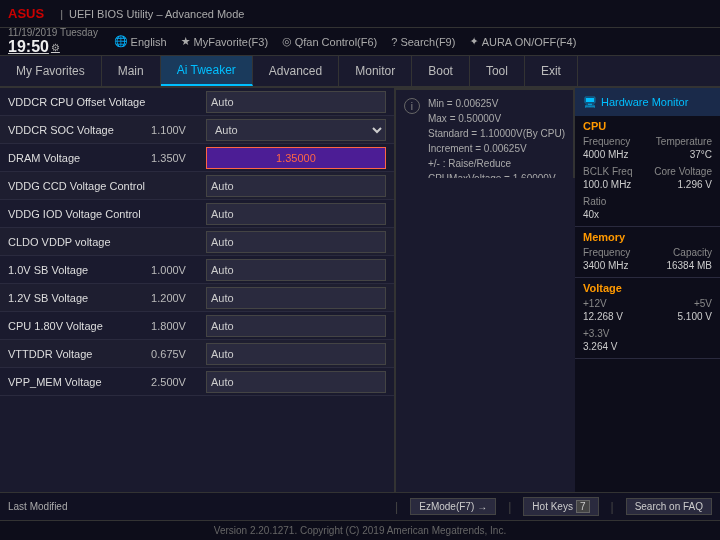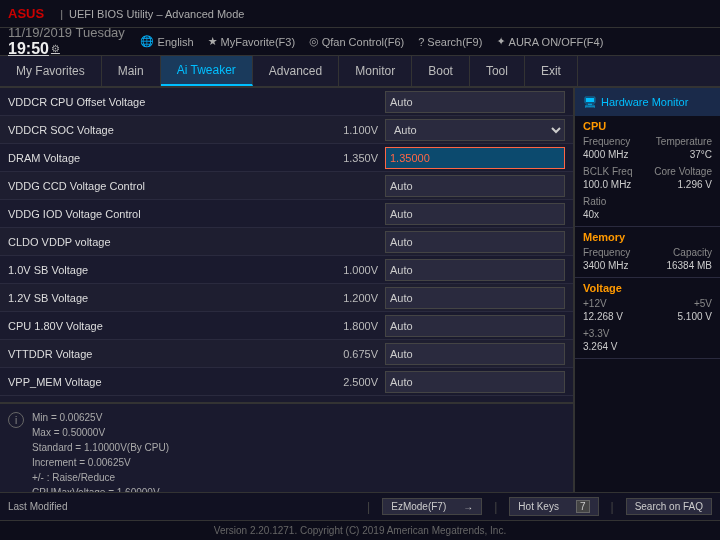--- a/index.html
+++ b/index.html
@@ -41,21 +41,21 @@
       align-items: center;
       padding: 0 8px;
       border-bottom: 1px solid #333;
       gap: 16px;
     }
     #subheader .datetime {
       display: flex;
       flex-direction: column;
       line-height: 1.1;
     }
-    #subheader .date-text { font-size: 13px; color: #888; }
+    #subheader .date-text { font-size: 10px; color: #888; }
     #subheader .time-text { font-size: 16px; color: #eee; font-weight: bold; }
     #subheader .menu-items {
       display: flex;
       gap: 14px;
       font-size: 11px;
       color: #aaa;
     }
     #subheader .menu-items span { cursor: pointer; display: flex; align-items: center; gap: 3px; }
 
     
@@ -108,21 +108,21 @@
     .setting-name {
       flex: 1;
       font-size: 11px;
       color: #ddd;
     }
     .setting-value-left {
       width: 60px;
       font-size: 11px;
       color: #bbb;
       text-align: right;
-      padding-right: 7px;
+      padding-right: 20px;
     }
     .setting-control {
       width: 180px;
     }
     .setting-control input, .setting-control select {
       width: 100%;
       height: 22px;
       background: #2a2a3e;
       border: 1px solid #444;
       color: #ccc;
@@ -224,21 +224,21 @@
     }
     .footer-btn {
       background: #2a2a3e;
       border: 1px solid #444;
       color: #ccc;
       font-size: 10px;
       padding: 2px 8px;
       cursor: pointer;
       display: flex;
       align-items: center;
-      gap: 17px;
+      gap: 3px;
     }
     .footer-sep { color: #444; }
 
     
     #settings-panel::-webkit-scrollbar { width: 6px; }
     #settings-panel::-webkit-scrollbar-track { background: #1a1a2e; }
     #settings-panel::-webkit-scrollbar-thumb { background: #444; }
 
     .hw-panel-content {
       flex: 1;
@@ -277,21 +277,21 @@
   <div class="nav-tab active">Ai Tweaker</div>
   <div class="nav-tab">Advanced</div>
   <div class="nav-tab">Monitor</div>
   <div class="nav-tab">Boot</div>
   <div class="nav-tab">Tool</div>
   <div class="nav-tab">Exit</div>
 </div>
 
 <div id="main">
 
-  <div style="flex:1;display:flex;flex-direction:column;">
+  <div style="flex:1;display:flex;flex-direction:row;">
 
     <div id="settings-panel">
 
       <div class="setting-row">
         <span class="setting-name">VDDCR CPU Offset Voltage</span>
         <span class="setting-value-left"></span>
         <div class="setting-control">
           <input type="text" value="Auto" style="">
         </div>
       </div>
@@ -303,21 +303,21 @@
           <select>
             <option>Auto</option>
           </select>
         </div>
       </div>
 
       <div class="setting-row">
         <span class="setting-name">DRAM Voltage</span>
         <span class="setting-value-left">1.350V</span>
         <div class="setting-control highlighted">
-          <input type="text" value="1.35000" style="background: #0c4a6e; color: rgb(255, 102, 68); border-color: rgb(255, 102, 68);">
+          <input type="text" value="1.35000" style="background: #4c1d95; color: rgb(255, 102, 68); border-color: rgb(255, 102, 68); text-align: center;">
         </div>
       </div>
 
       <div class="setting-row">
         <span class="setting-name">VDDG CCD Voltage Control</span>
         <span class="setting-value-left"></span>
         <div class="setting-control">
           <input type="text" value="Auto" style="">
         </div>
       </div>

